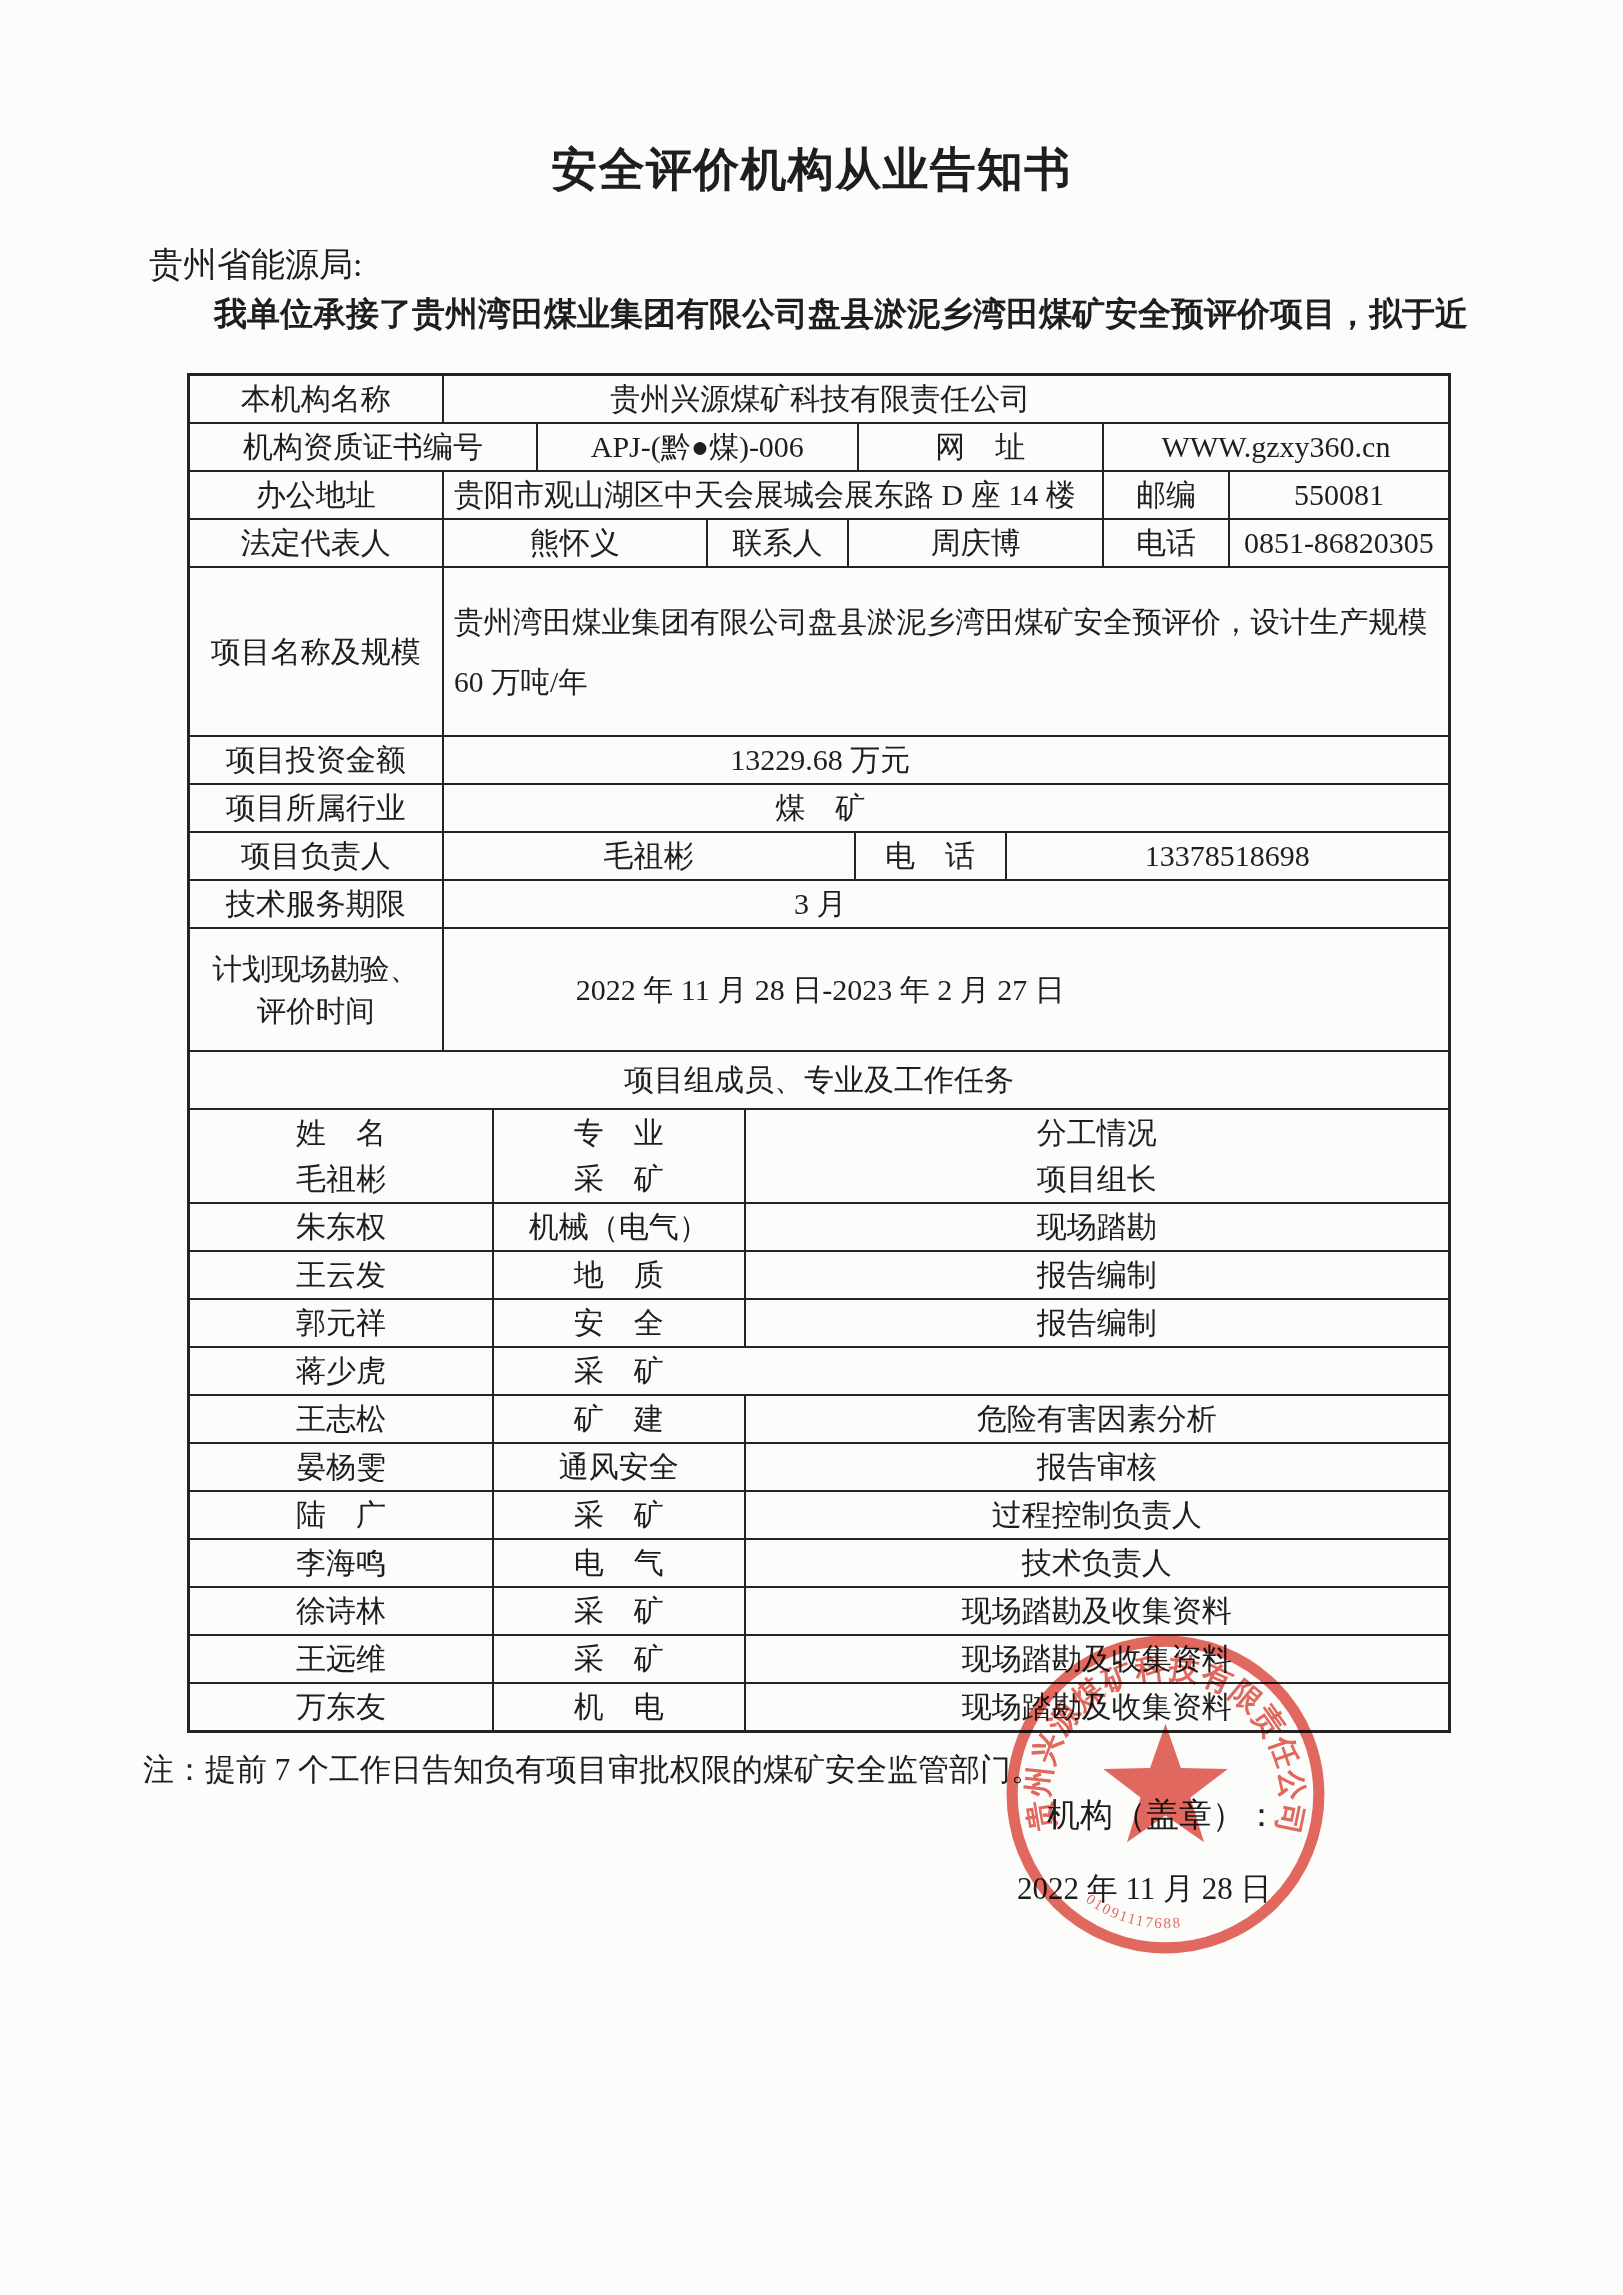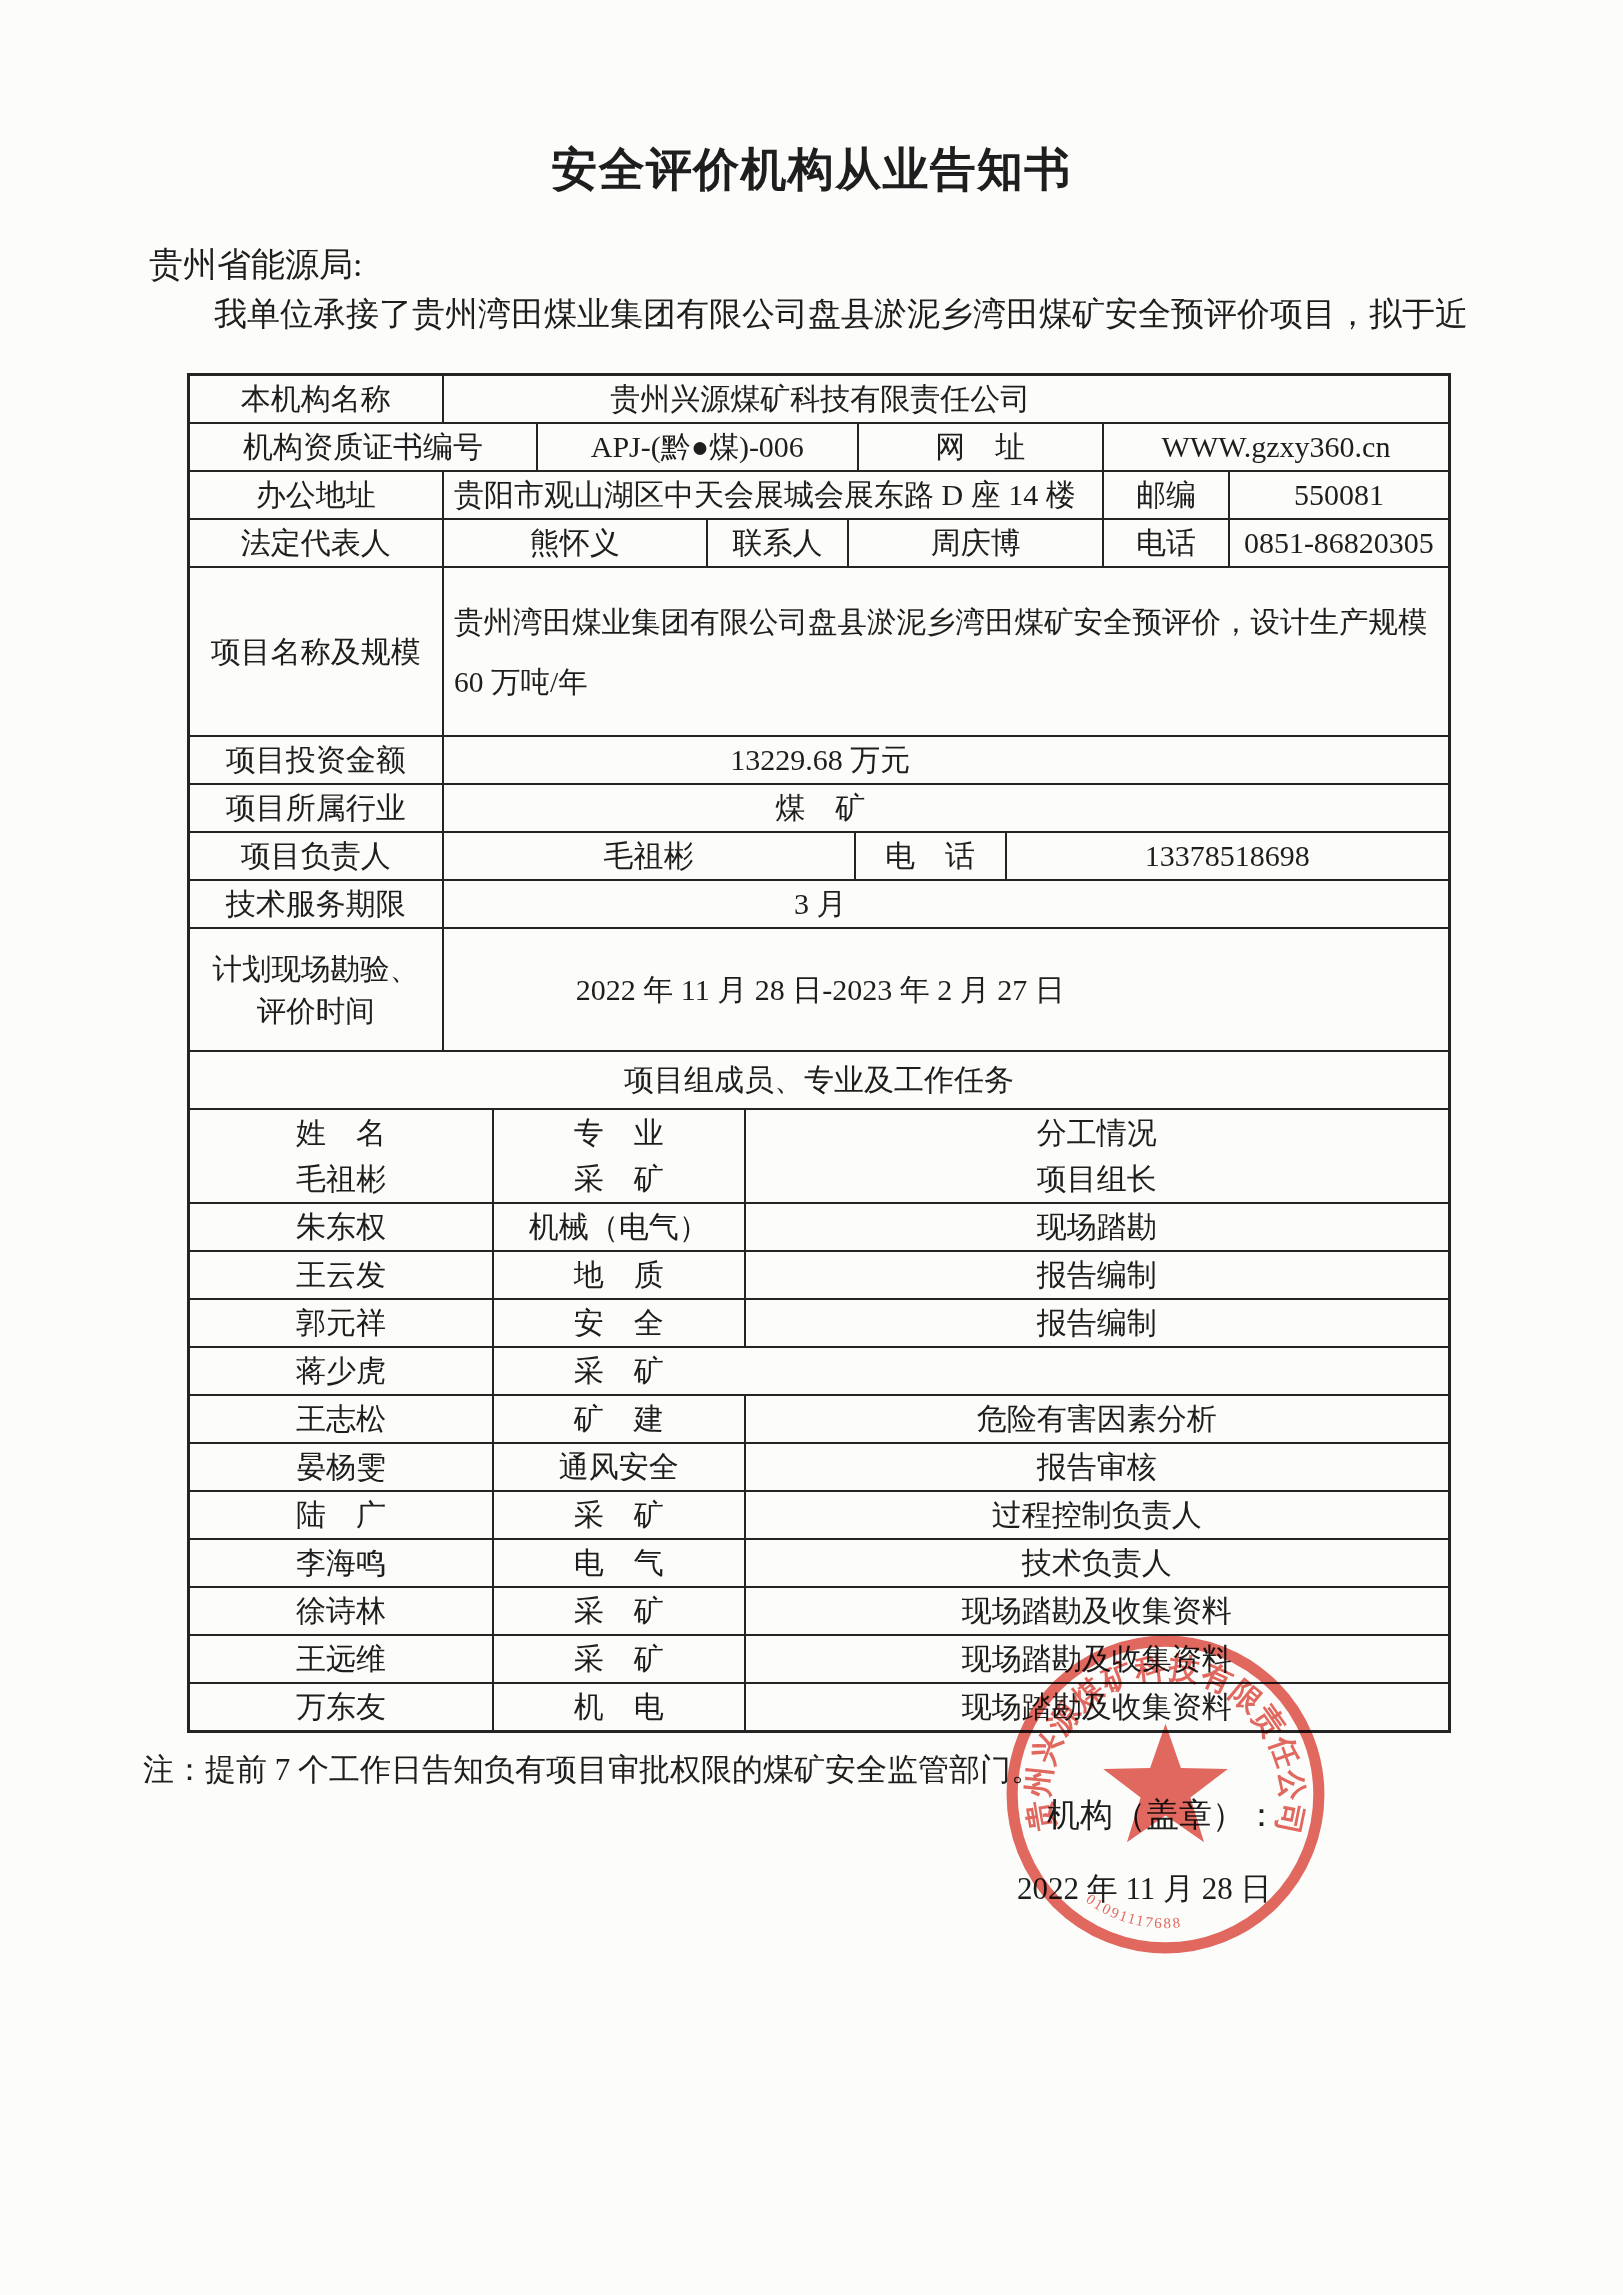--- a/index.html
+++ b/index.html
@@ -12,21 +12,21 @@
     color:#1e1e1e;
     overflow:hidden;
   }
   .doc-title {
     position:absolute; left:0; top:139px; width:100%;
     text-align:center; font-size:46px; font-weight:bold; letter-spacing:1.3px;
   }
   .recipient { position:absolute; left:149px; font-size:34px; }
   .recipient-1 { top:208px; }
   .recipient-2 { top:242px; }
-  .intro { position:absolute; left:149px; top:295px; width:1326px; font-size:33px; line-height:39px; }
+  .intro { position:absolute; left:149px; top:295px; width:1326px; font-size:33px; line-height:39px;font-weight:bold; }
   .intro .l1 { text-indent:65px; }
   .intro .l2 { margin-top:3.9px; }
 
   .info-table {
     position:absolute; left:187px; top:373px; width:1258px;
     border:3.3px solid #242424; background:transparent;
   }
   .trow { display:flex; border-top:2.6px solid #242424; }
   .trow:first-child { border-top:none; }
   .cell {

